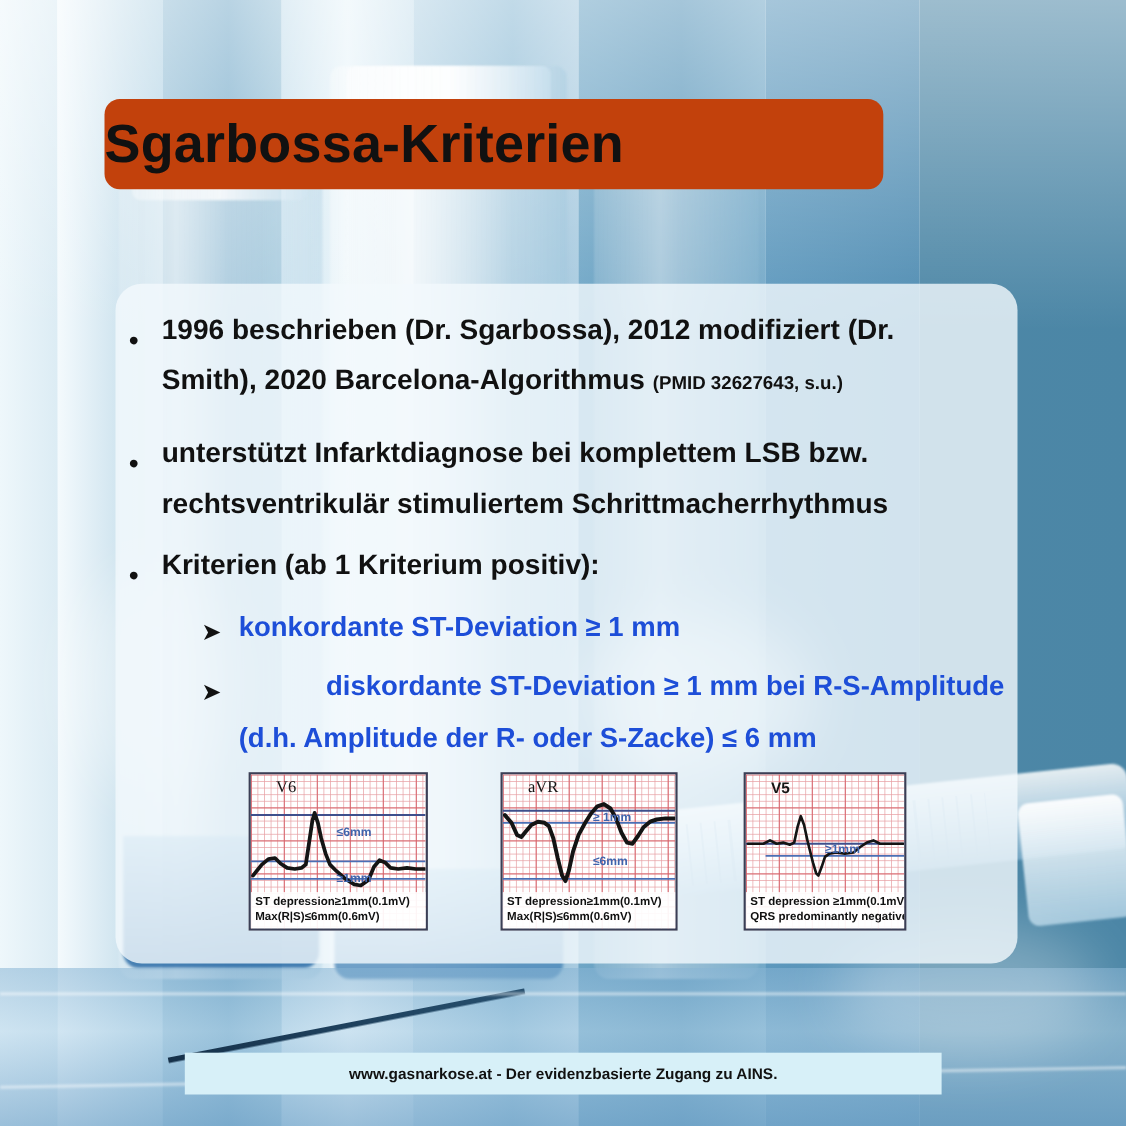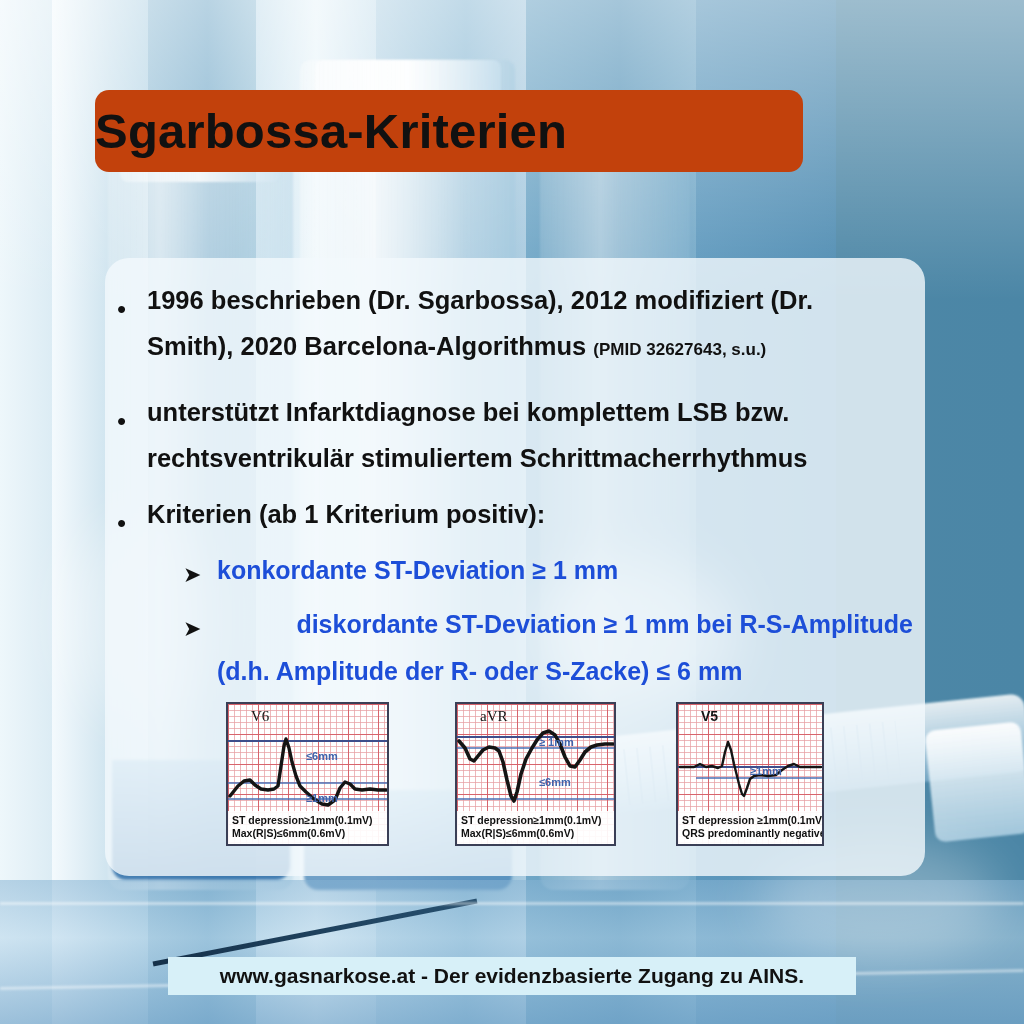--- a/index.html
+++ b/index.html
@@ -139,21 +139,21 @@
   .mline{stroke:#4a6fb5;stroke-width:1.6;fill:none;}
   .mline-dark{stroke:#3e4f8c;stroke-width:1.8;fill:none;}
   .wave{stroke:#141414;fill:none;stroke-linejoin:round;stroke-linecap:round;}
   .mtext{font-family:"Liberation Sans", sans-serif;font-size:11px;font-weight:bold;fill:#3f63ac;}
 
   
   .footer-bar{
     position:absolute;left:168px;top:957px;width:688px;height:38px;
     background:#d7f0f8;display:flex;align-items:center;justify-content:center;
   }
-  .footer-text{font-size:21px;font-weight:bold;color:#111;white-space:nowrap;}
+  .footer-text{font-size:14px;font-weight:bold;color:#111;white-space:nowrap;}
 </style>
 </head>
 <body>
 
 <div id="slide">
 
   <div class="bg">
     <div class="bg-base"></div>
     <div class="band b1"></div>
     <div class="band b2"></div>

